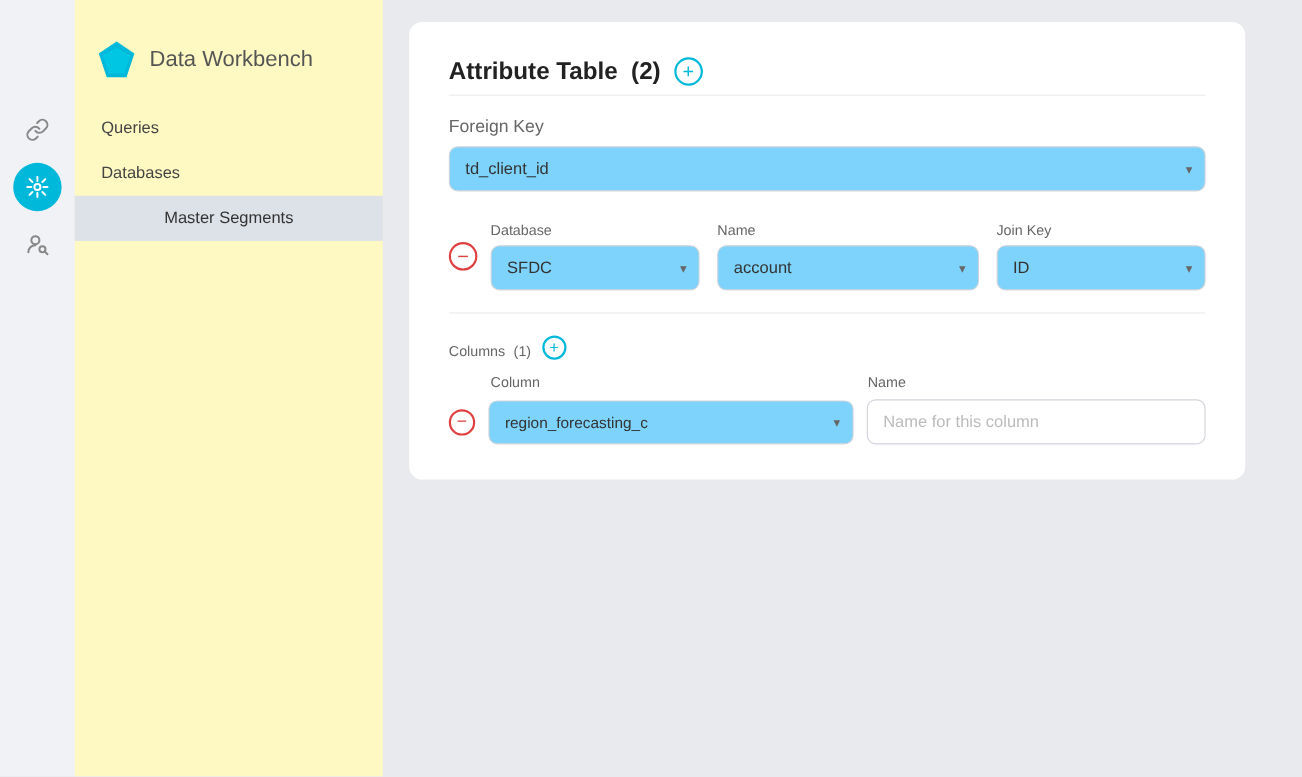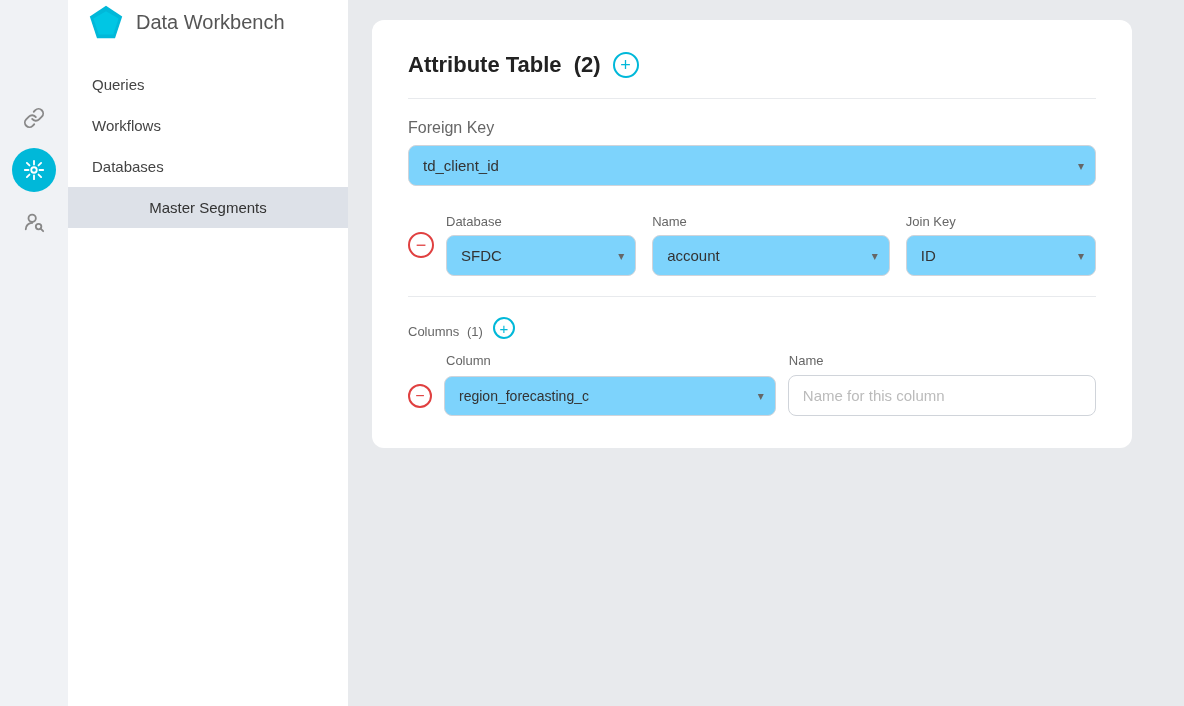--- a/index.html
+++ b/index.html
@@ -35,24 +35,24 @@
       font-size: 20px;
     }
     .icon-sidebar-item.active {
       background: #00b8d9;
       color: white;
     }
 
     
     .left-nav {
       width: 280px;
-      background: #ffffff;
-      display: flex;
-      flex-direction: column;
-      padding-top: 4px;
+      background: #fef9c3;
+      display: flex;
+      flex-direction: column;
+      padding-top: 36px;
       flex-shrink: 0;
     }
     .app-header {
       display: flex;
       align-items: center;
       gap: 12px;
       padding: 0 20px 24px 20px;
     }
     .app-title {
       font-size: 20px;
@@ -93,21 +93,21 @@
       padding: 32px 36px;
       max-width: 760px;
       width: 100%;
     }
 
     .card-header {
       display: flex;
       align-items: center;
       gap: 12px;
       margin-bottom: 20px;
-      padding-bottom: 20px;
+      padding-bottom: 8px;
       border-bottom: 1px solid #e8eaed;
     }
     .card-title {
       font-size: 22px;
       font-weight: 700;
       color: #222;
     }
     .add-btn {
       width: 26px;
       height: 26px;
@@ -287,21 +287,20 @@
 <div class="left-nav">
   <div class="app-header">
     <svg class="diamond-icon" viewBox="0 0 40 40">
       <polygon points="20,2 38,14 30,38 10,38 2,14" fill="#00b8d9"></polygon>
       <polygon points="20,8 34,16 28,34 12,34 6,16" fill="#00d4f0" opacity="0.5"></polygon>
     </svg>
     <span class="app-title">Data Workbench</span>
   </div>
   <div class="nav-items">
     <div class="nav-item">Queries</div>
-    <div class="nav-item">Workflows</div>
     <div class="nav-item">Databases</div>
     <div class="nav-item active">Master Segments</div>
   </div>
 </div>
 
 <div class="main-content">
   <div class="card">
 
     <div class="card-header">
       <span class="card-title">

